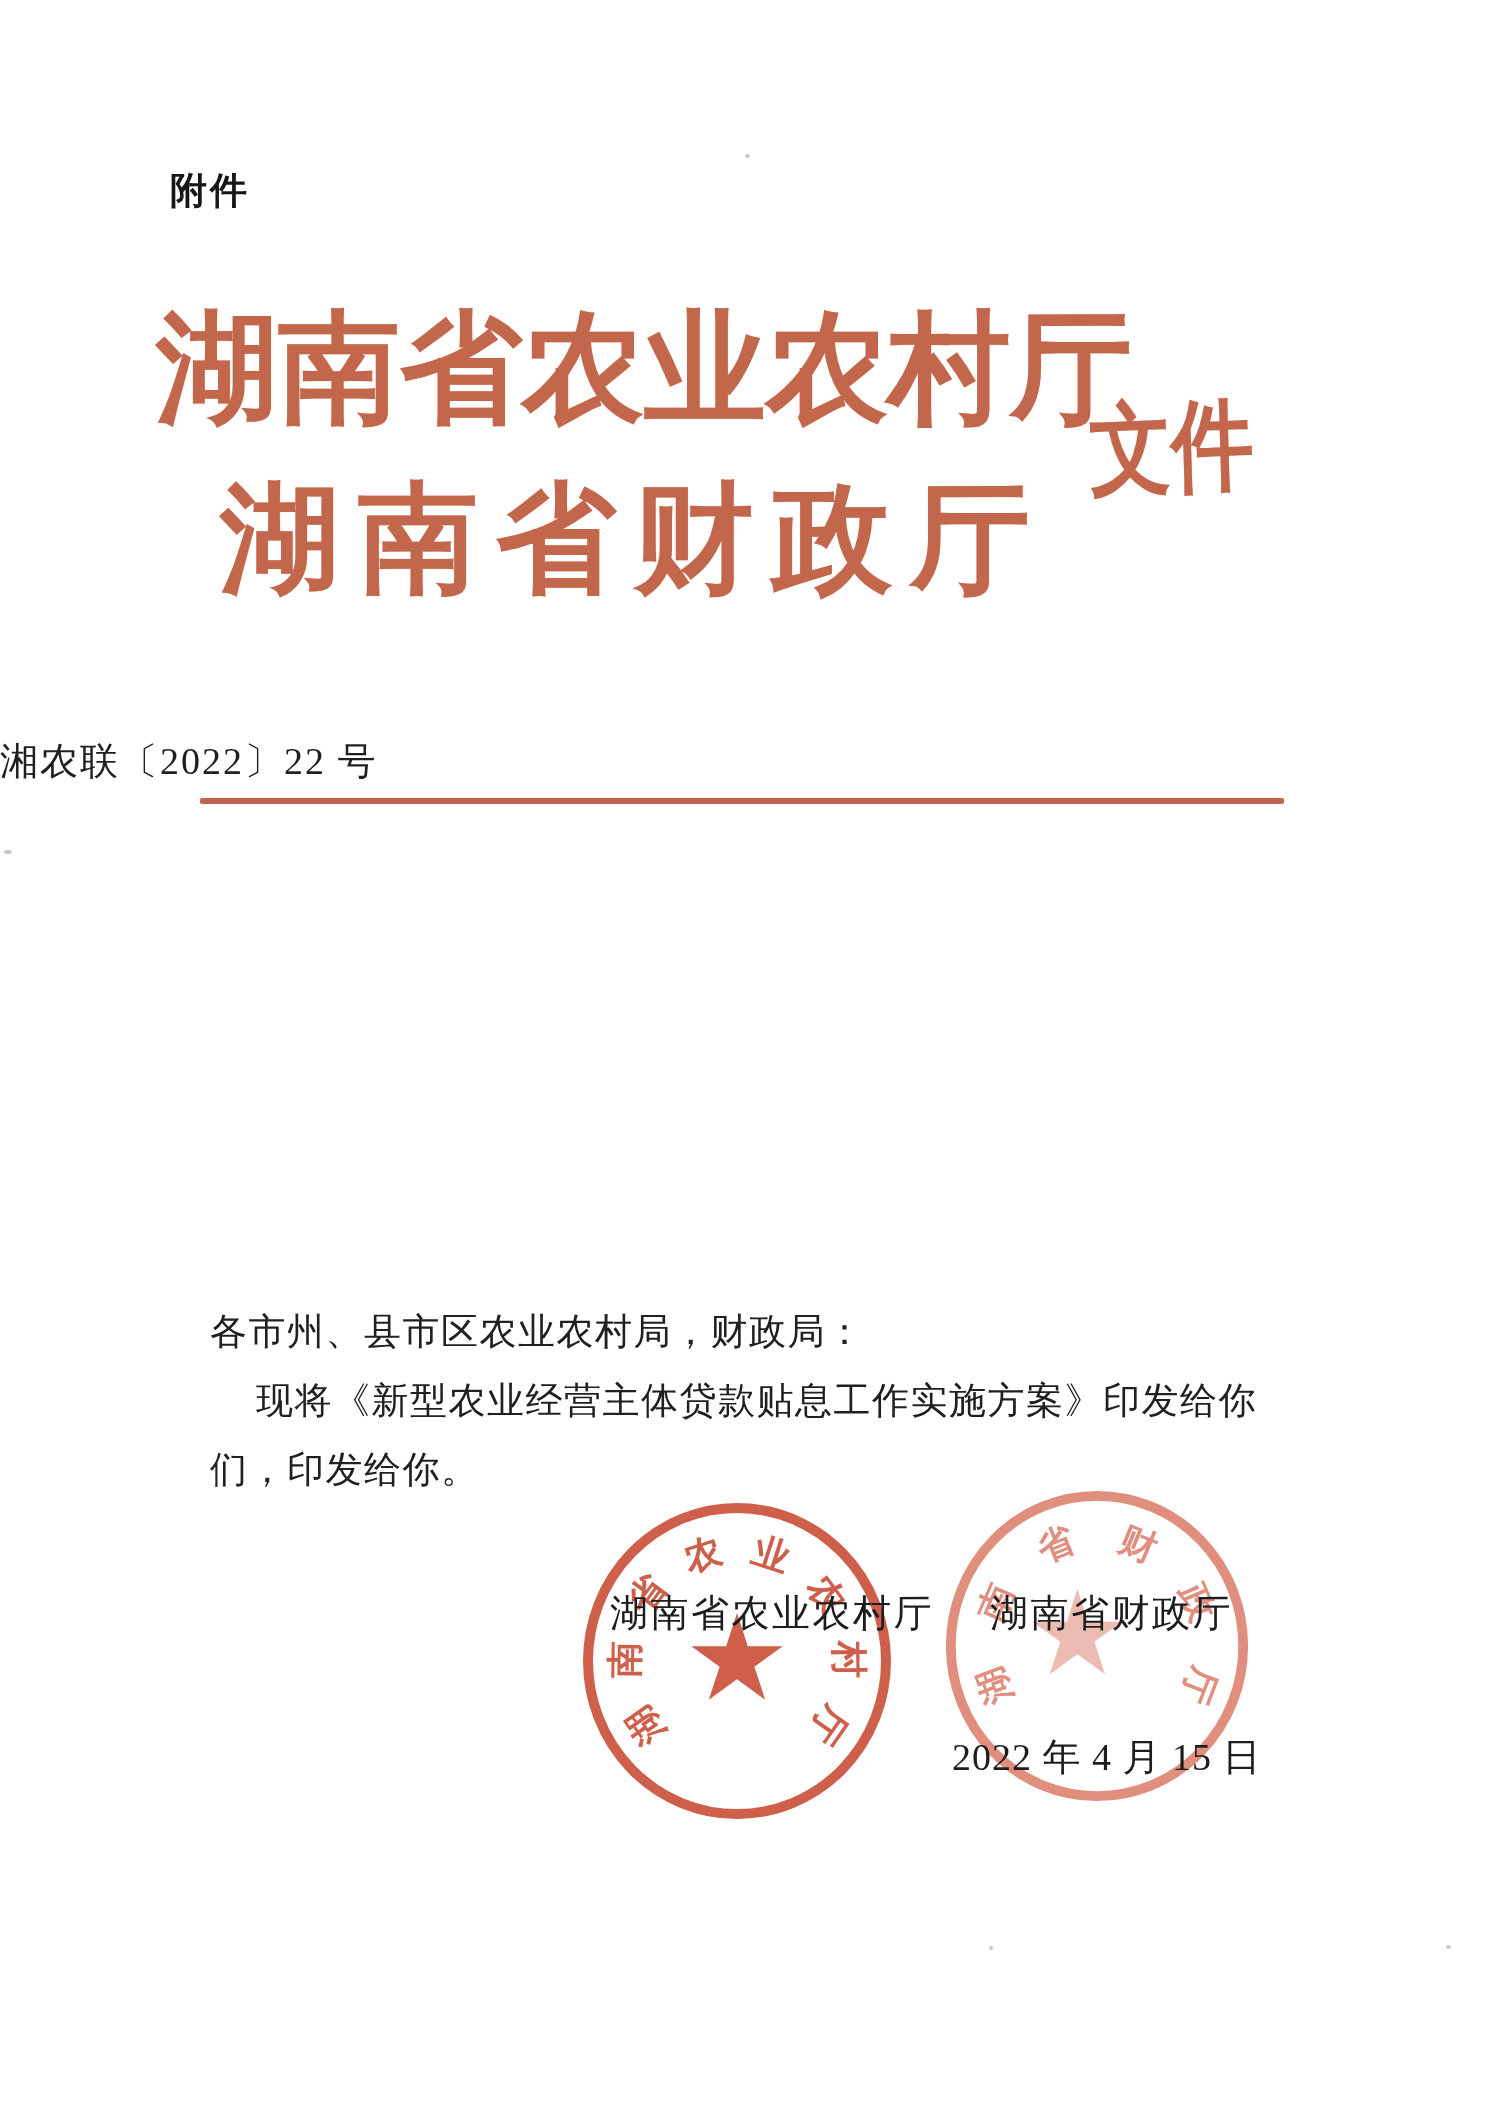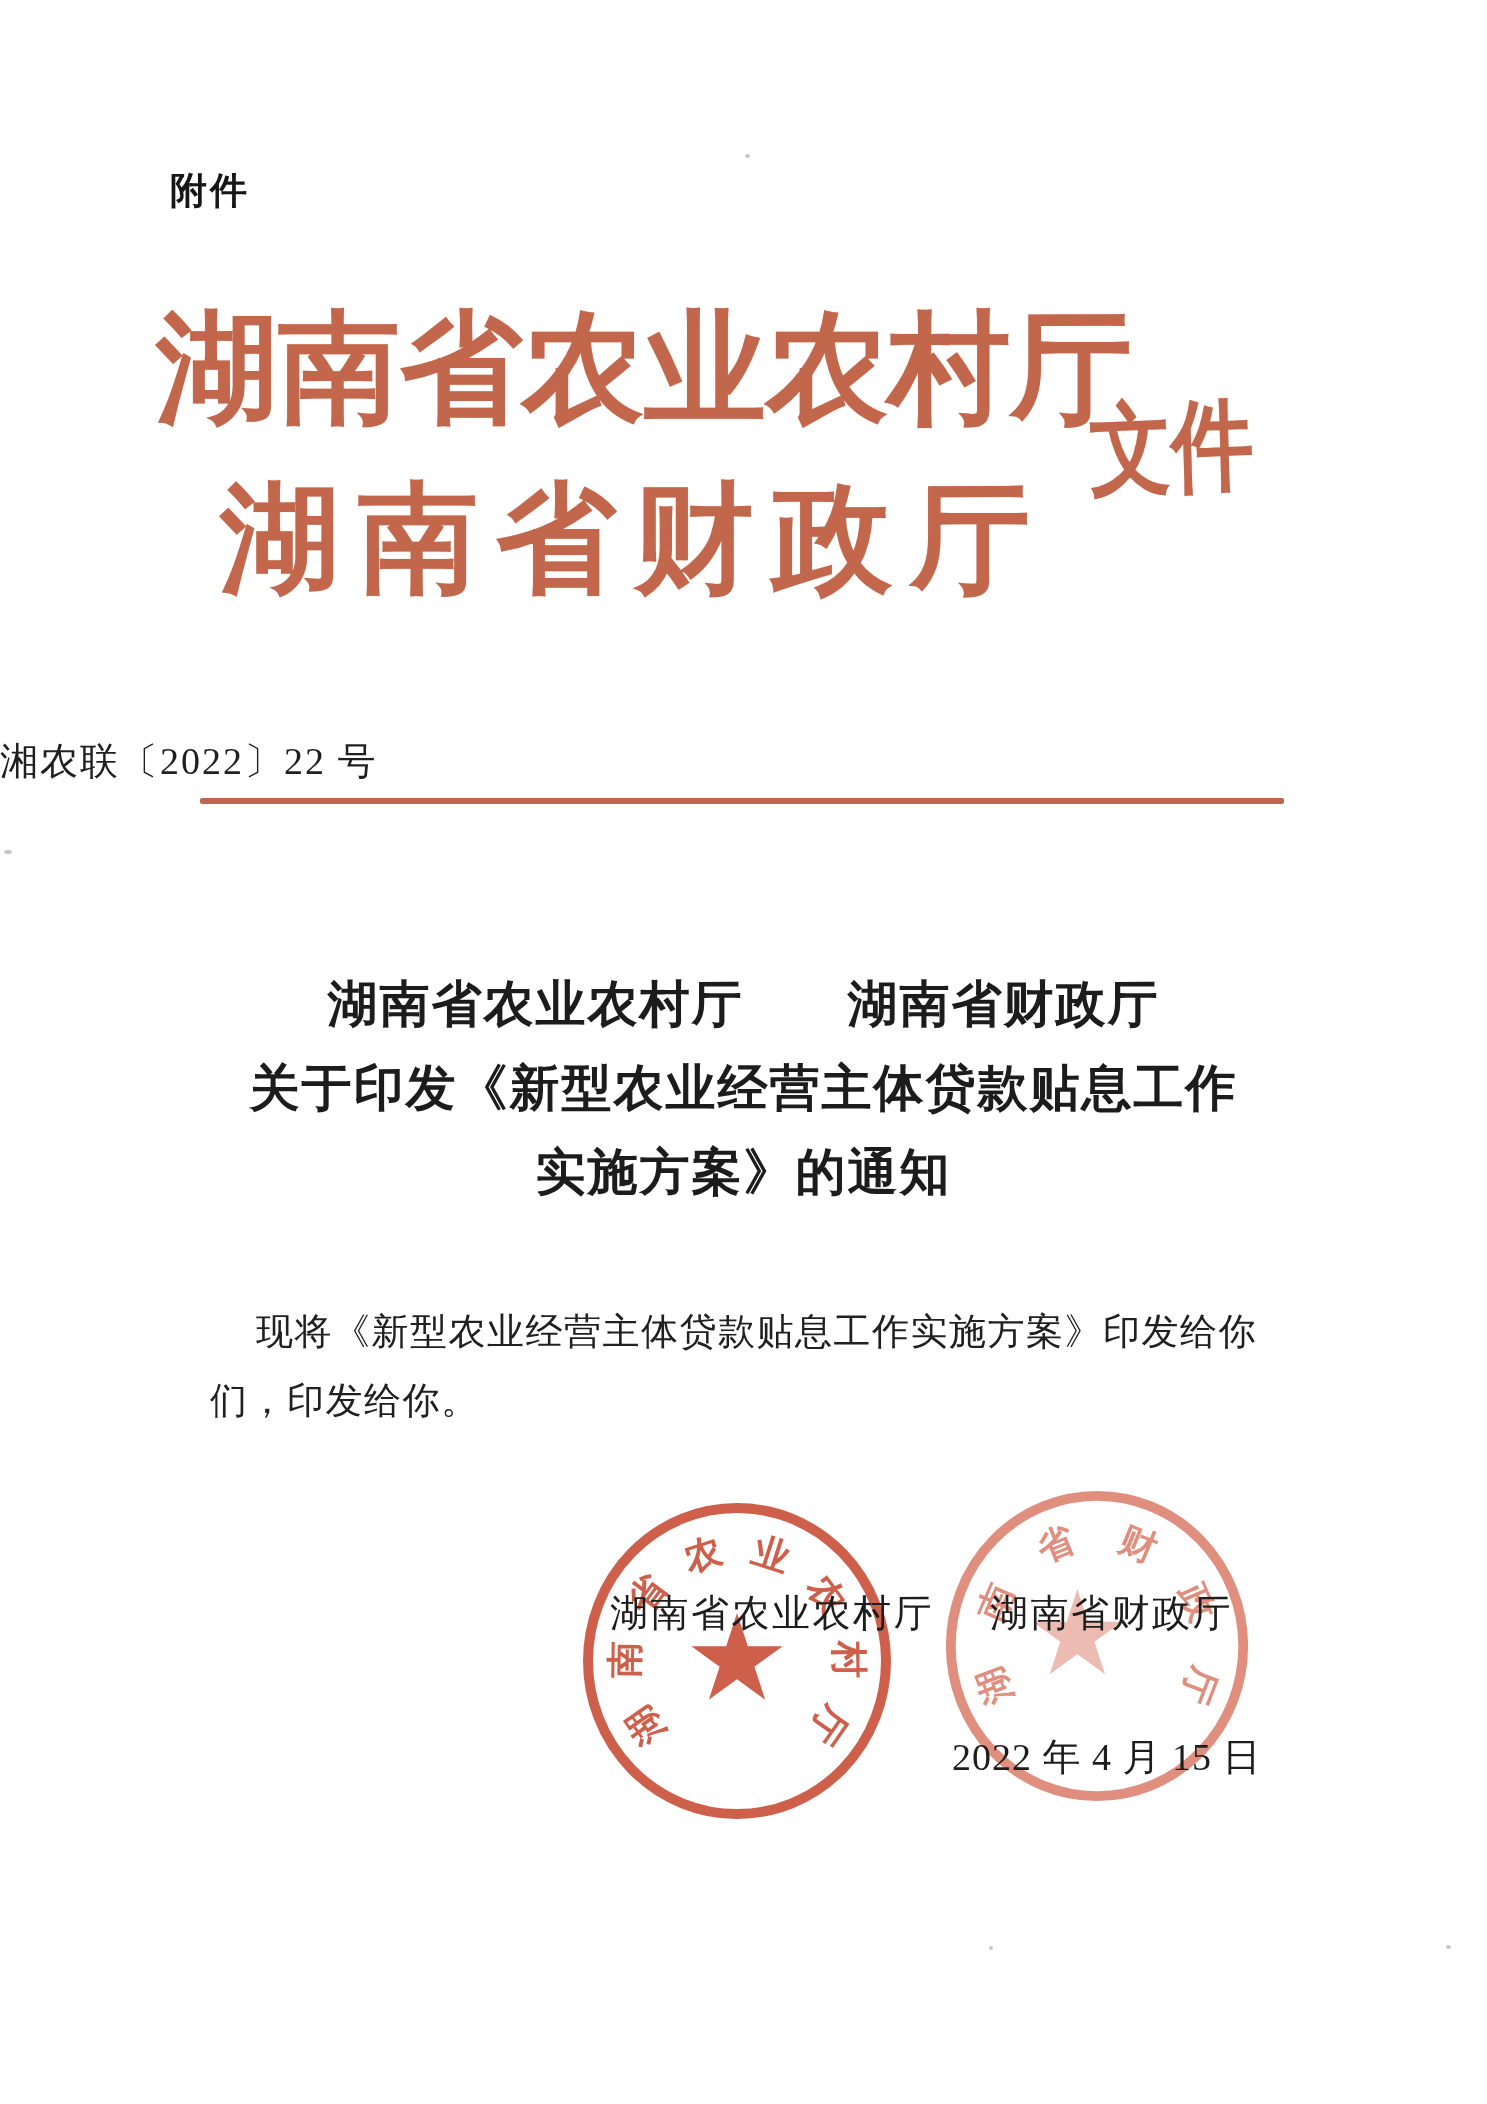--- a/index.html
+++ b/index.html
@@ -118,25 +118,20 @@
   <div class="abs attachment">附件</div>
 
   <div class="abs agency1">湖南省农业农村厅</div>
   <div class="abs agency2">湖南省财政厅</div>
   <div class="abs doc-type">文件</div>
 
   <div class="abs doc-number">湘农联〔2022〕22 号</div>
 
   <div class="abs red-rule"></div>
 
-  <div class="abs title-block">
-    <div>湖南省农业农村厅　　湖南省财政厅</div>
-    <div>关于印发《新型农业经营主体贷款贴息工作</div>
-    <div>实施方案》的通知</div>
-  </div>
 
   <svg class="abs seal seal-1" width="320" height="320" viewBox="-160 -160 320 320" style="color: rgb(200, 74, 51); opacity: 0.88;">
     <ellipse class="seal-border" cx="0" cy="0" rx="149" ry="153"></ellipse>
     <polygon class="seal-star" points="0,-48 10.8,-14.8 45.7,-14.8 17.4,5.7 28.2,38.8 0,18.3 -28.2,38.8 -17.4,5.7 -45.7,-14.8 -10.8,-14.8" fill-opacity="1"></polygon>
     <g>
         <text class="seal-char" transform="rotate(-125) translate(0 -112)" dy="0.34em">湖</text>
         <text class="seal-char" transform="rotate(-89.28571428571428) translate(0 -112)" dy="0.34em">南</text>
         <text class="seal-char" transform="rotate(-53.57142857142857) translate(0 -112)" dy="0.34em">省</text>
         <text class="seal-char" transform="rotate(-17.85714285714286) translate(0 -112)" dy="0.34em">农</text>
         <text class="seal-char" transform="rotate(17.85714285714286) translate(0 -112)" dy="0.34em">业</text>
@@ -153,20 +148,21 @@
         <text class="seal-char" transform="rotate(-111) translate(0 -112)" dy="0.34em">湖</text>
         <text class="seal-char" transform="rotate(-66.6) translate(0 -112)" dy="0.34em">南</text>
         <text class="seal-char" transform="rotate(-22.200000000000003) translate(0 -112)" dy="0.34em">省</text>
         <text class="seal-char" transform="rotate(22.19999999999999) translate(0 -112)" dy="0.34em">财</text>
         <text class="seal-char" transform="rotate(66.6) translate(0 -112)" dy="0.34em">政</text>
         <text class="seal-char" transform="rotate(111) translate(0 -112)" dy="0.34em">厅</text>
       </g>
   </svg>
 
   <div class="abs body-block">
+    <span class="body-line">各市州、县市区农业农村局，财政局：</span>
     <span class="body-line indent">现将《新型农业经营主体贷款贴息工作实施方案》印发给你</span>
     <span class="body-line">们，印发给你。</span>
   </div>
 
   <div class="abs sig-row">
     <span>湖南省农业农村厅</span>
     <span>湖南省财政厅</span>
   </div>
   <div class="abs sig-date">2022 年 4 月 15 日</div>
 

